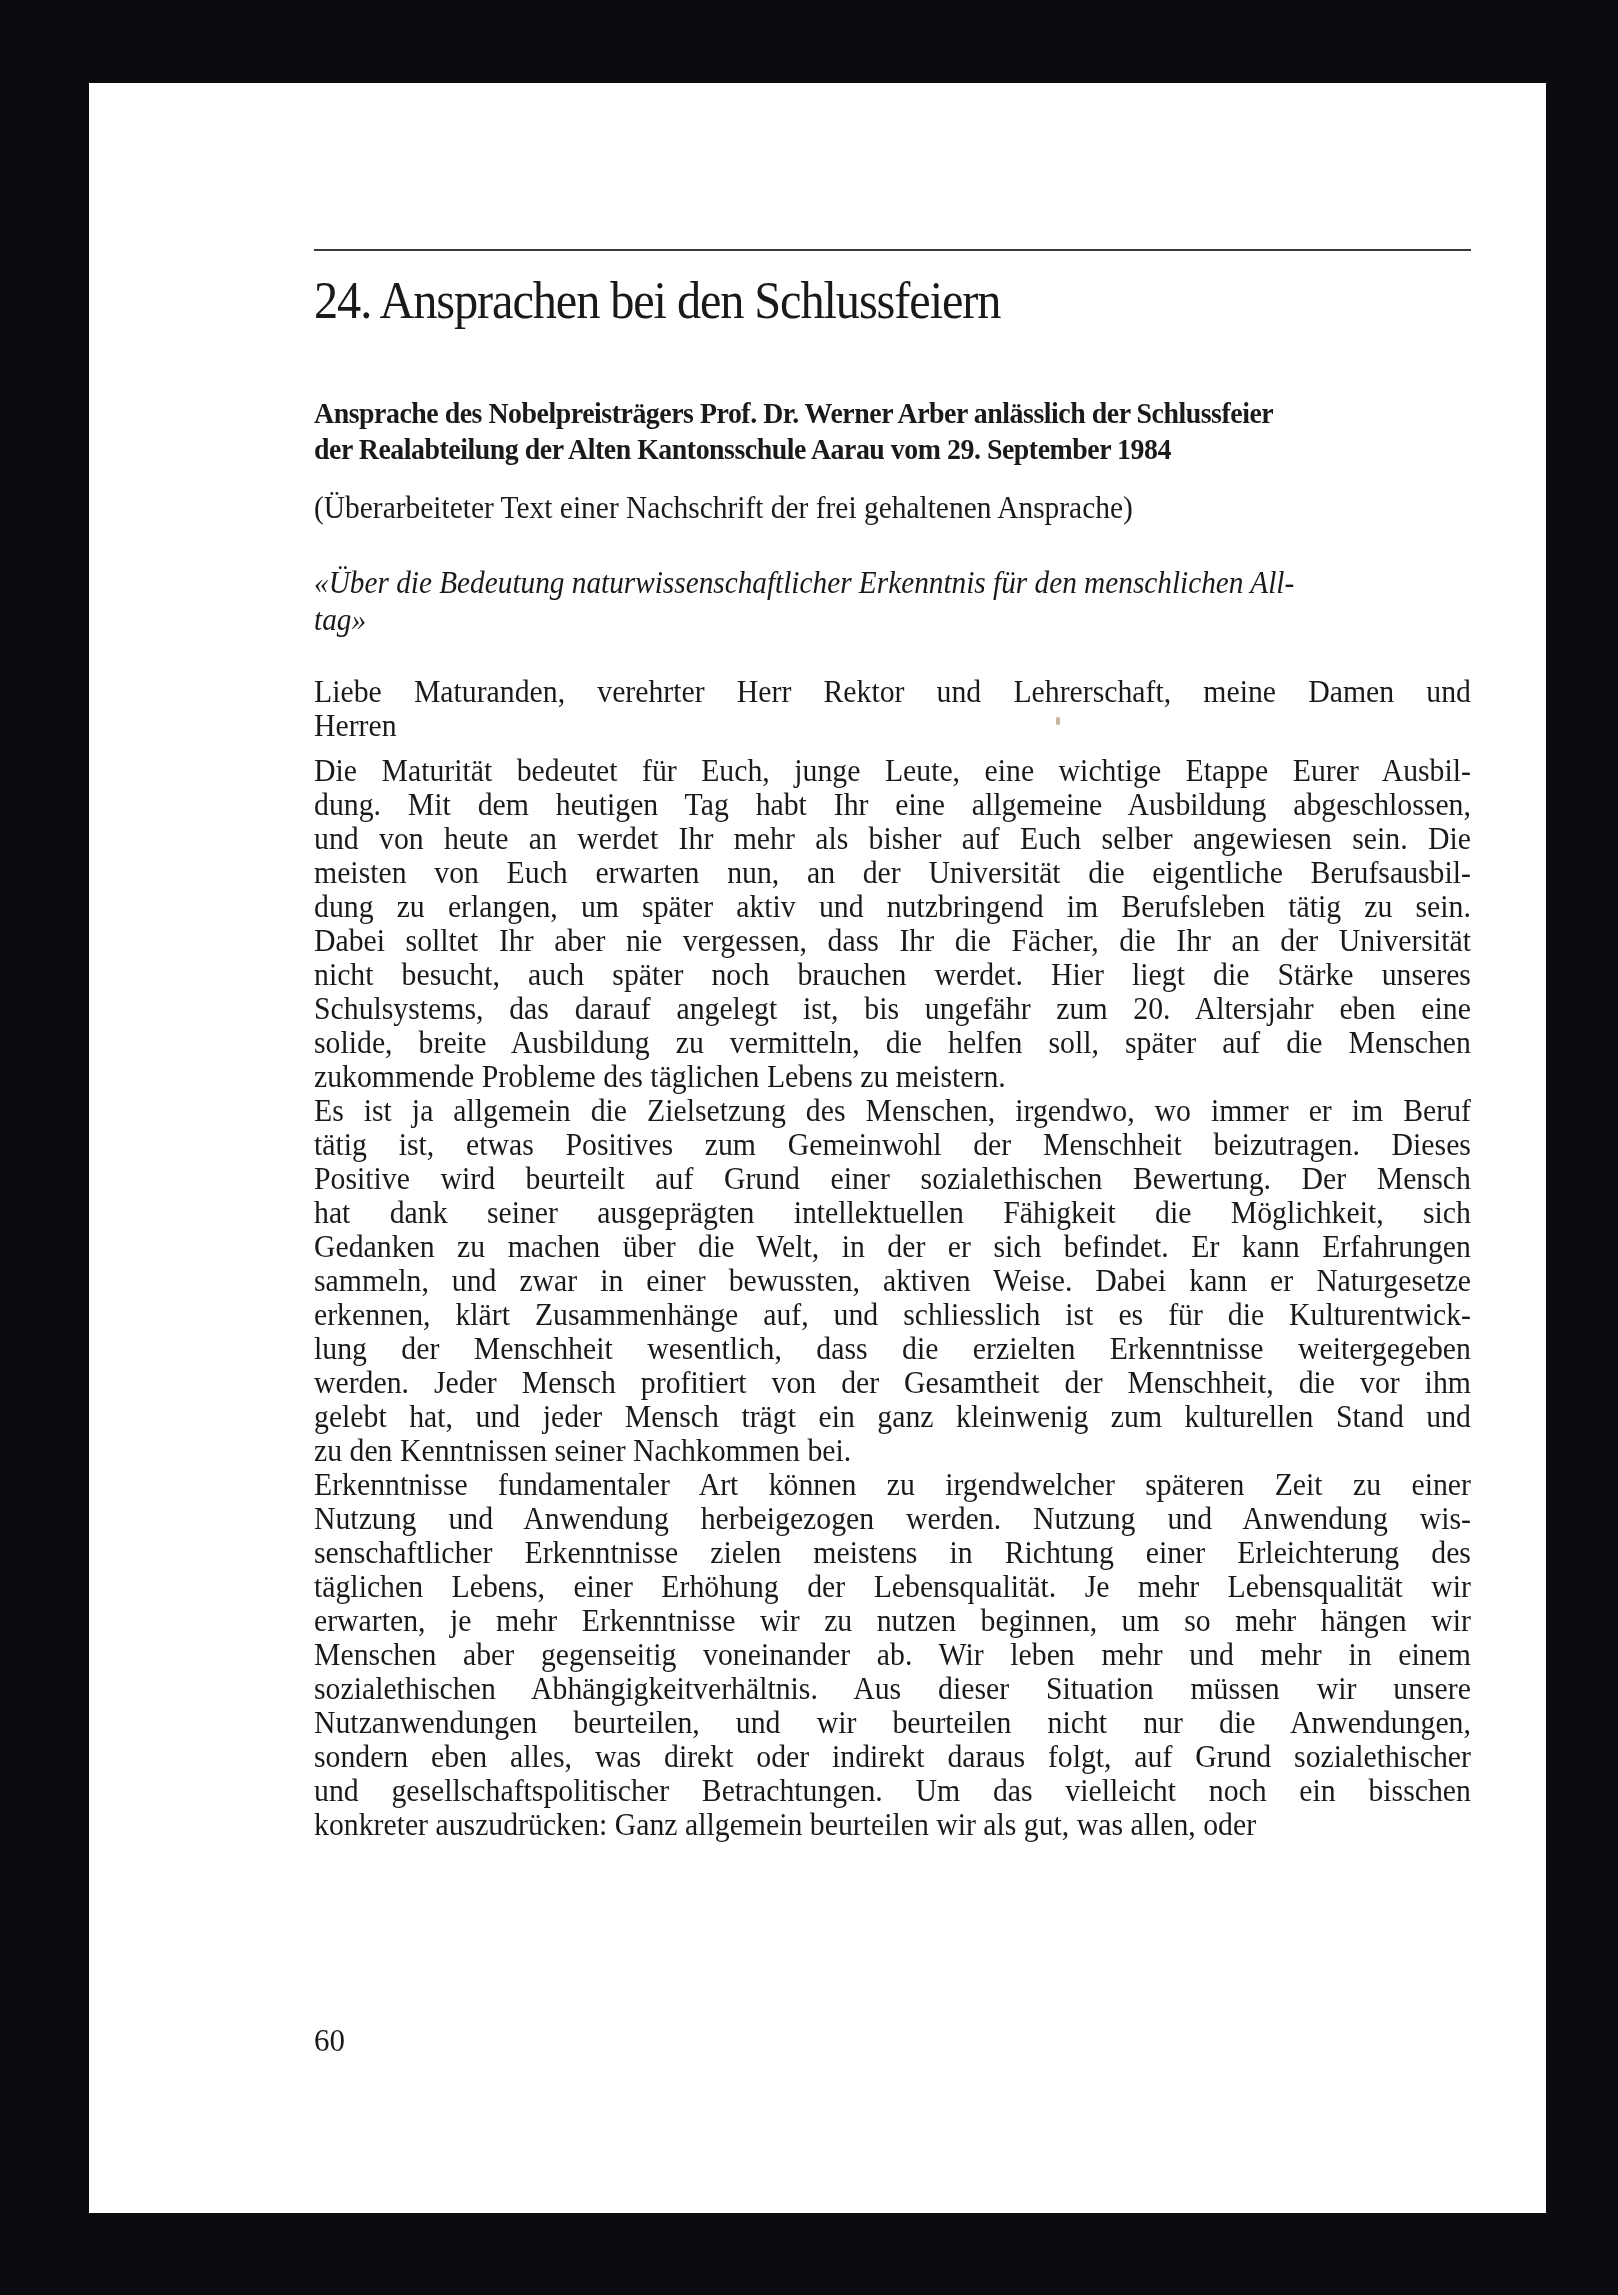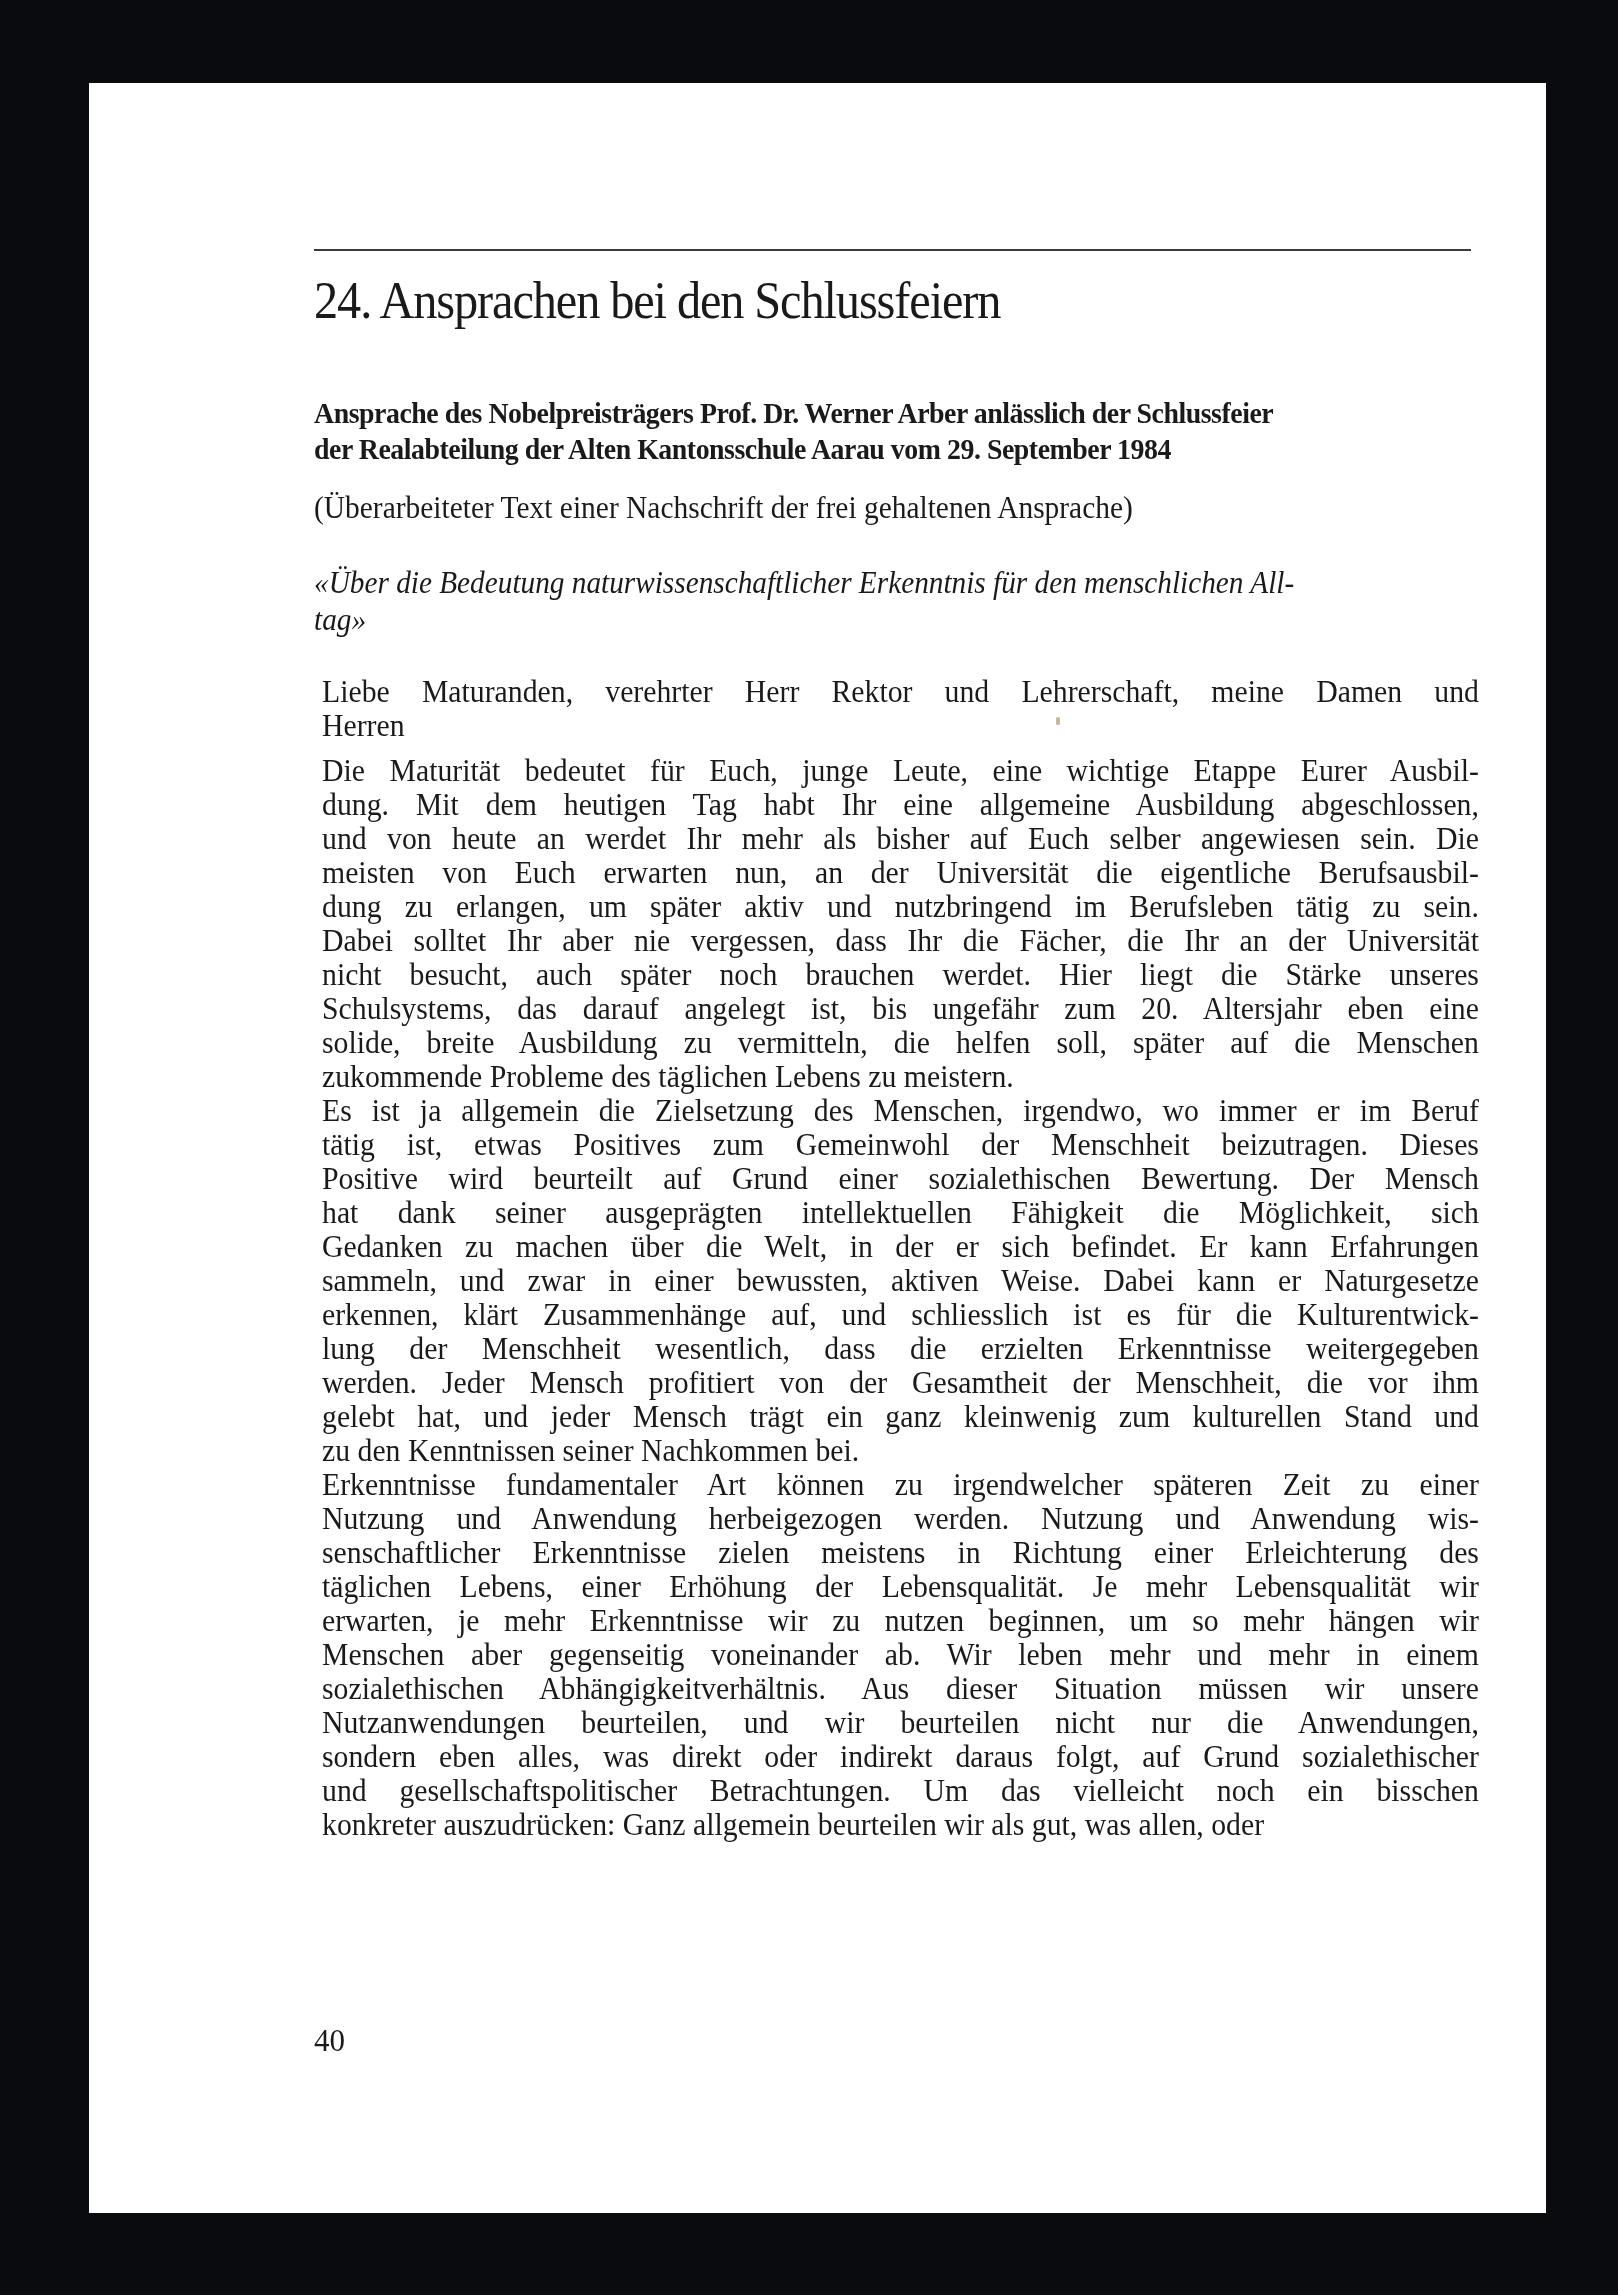--- a/index.html
+++ b/index.html
@@ -79,21 +79,21 @@
       margin: 0;
       width: 1262px;
       font-size: 32px;
       line-height: 37px;
       font-style: italic;
       transform: scaleX(0.915);
       transform-origin: left top;
     }
     .body-lines {
       position: absolute;
-      left: 8px;
+      left: 0;
       top: 591px;
       width: 1157px;
     }
     .line {
       display: block;
       height: 34px;
       line-height: 34px;
       font-size: 32px;
       white-space: nowrap;
       text-align: justify;
@@ -179,17 +179,17 @@
           <span class="line" style="width: 1244px;">erwarten, je mehr Erkenntnisse wir zu nutzen beginnen, um so mehr hängen wir</span>
           <span class="line" style="width: 1244px;">Menschen aber gegenseitig voneinander ab. Wir leben mehr und mehr in einem</span>
           <span class="line" style="width: 1244px;">sozialethischen Abhängigkeitverhältnis. Aus dieser Situation müssen wir unsere</span>
           <span class="line" style="width: 1244px;">Nutzanwendungen beurteilen, und wir beurteilen nicht nur die Anwendungen,</span>
           <span class="line" style="width: 1244px;">sondern eben alles, was direkt oder indirekt daraus folgt, auf Grund sozialethischer</span>
           <span class="line" style="width: 1244px;">und gesellschaftspolitischer Betrachtungen. Um das vielleicht noch ein bisschen</span>
           <span class="line last" style="width: 1244px;">konkreter auszudrücken: Ganz allgemein beurteilen wir als gut, was allen, oder</span>
         </div>
     </div>
 
-    <div class="page-number">40</div>
+    <div class="page-number">60</div>
   </div>
   <div class="speck"></div>
 </div>
 
 
 </body></html>

